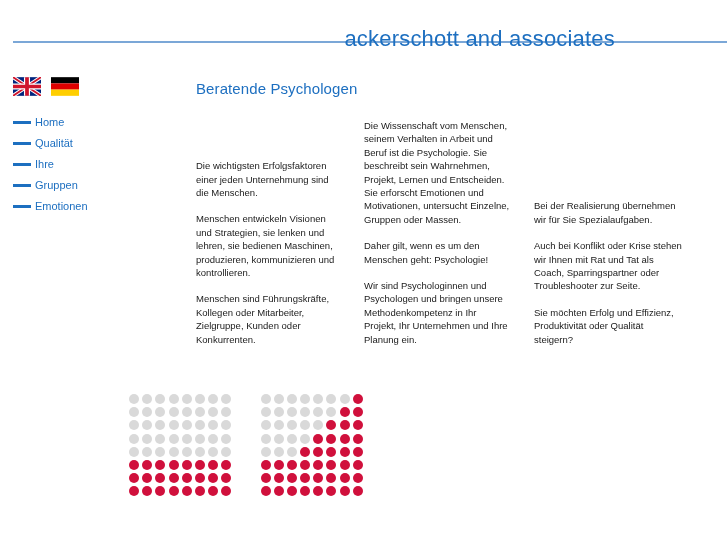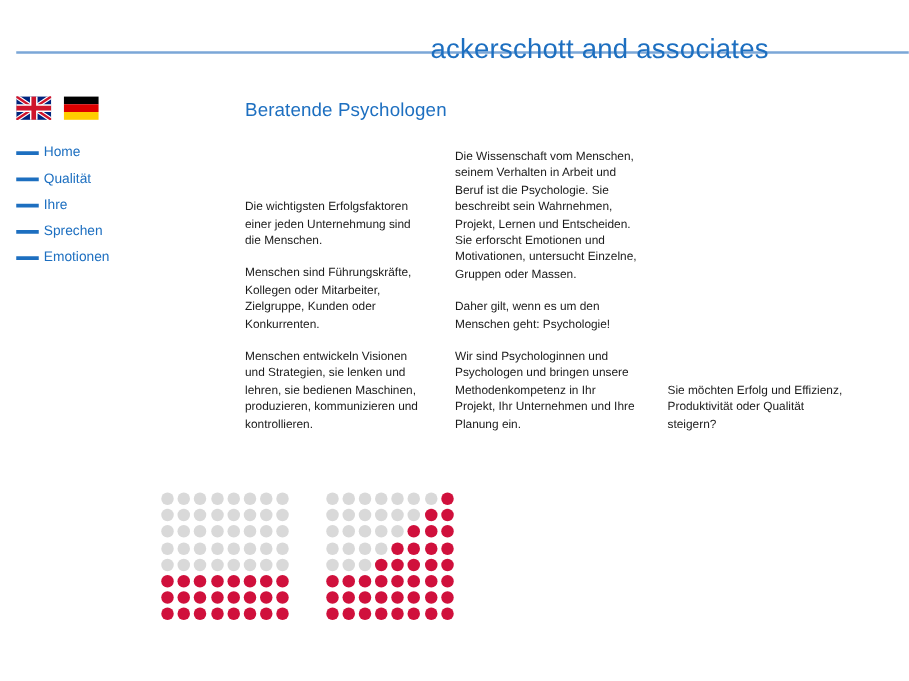--- a/index.html
+++ b/index.html
@@ -178,42 +178,44 @@
   <a class="nav-item" href="#">
     <span class="nav-dash"></span>
     <span class="nav-label">Qualität</span>
   </a>
   <a class="nav-item" href="#">
     <span class="nav-dash"></span>
     <span class="nav-label">Ihre</span>
   </a>
   <a class="nav-item" href="#">
     <span class="nav-dash"></span>
-    <span class="nav-label">Sprechen</span>
+    <span class="nav-label">Gruppen</span>
   </a>
   <a class="nav-item" href="#">
     <span class="nav-dash"></span>
     <span class="nav-label">Emotionen</span>
   </a>
 </nav>
 
 <main id="content">
   <h1 id="page-title">Beratende Psychologen</h1>
   <div id="columns">
     <div class="text-col" id="col-0">
       <p>Die wichtigsten Erfolgsfaktoren einer jeden Unternehmung sind die Menschen.</p>
+      <p>Menschen entwickeln Visionen und Strategien, sie lenken und lehren, sie bedienen Maschinen, produzieren, kommunizieren und kontrollieren.</p>
       <p>Menschen sind Führungskräfte, Kollegen oder Mitarbeiter, Zielgruppe, Kunden oder Konkurrenten.</p>
-      <p>Menschen entwickeln Visionen und Strategien, sie lenken und lehren, sie bedienen Maschinen, produzieren, kommunizieren und kontrollieren.</p>
     </div>
     <div class="text-col" id="col-1">
       <p>Die Wissenschaft vom Menschen, seinem Verhalten in Arbeit und Beruf ist die Psychologie. Sie beschreibt sein Wahrnehmen, Projekt, Lernen und Entscheiden. Sie erforscht Emotionen und Motivationen, untersucht Einzelne, Gruppen oder Massen.</p>
       <p>Daher gilt, wenn es um den Menschen geht: Psychologie!</p>
       <p>Wir sind Psychologinnen und Psychologen und bringen unsere Methodenkompetenz in Ihr Projekt, Ihr Unternehmen und Ihre Planung ein.</p>
     </div>
     <div class="text-col" id="col-2">
+      <p>Bei der Realisierung übernehmen wir für Sie Spezialaufgaben.</p>
+      <p>Auch bei Konflikt oder Krise stehen wir Ihnen mit Rat und Tat als Coach, Sparringspartner oder Troubleshooter zur Seite.</p>
       <p>Sie möchten Erfolg und Effizienz, Produktivität oder Qualität steigern?</p>
     </div>
   </div>
 </main>
 
 <div id="dot-graphic">
   <div class="dot-grid" id="dot-grid-left">
       <span class="dot off"></span>
       <span class="dot off"></span>
       <span class="dot off"></span>

